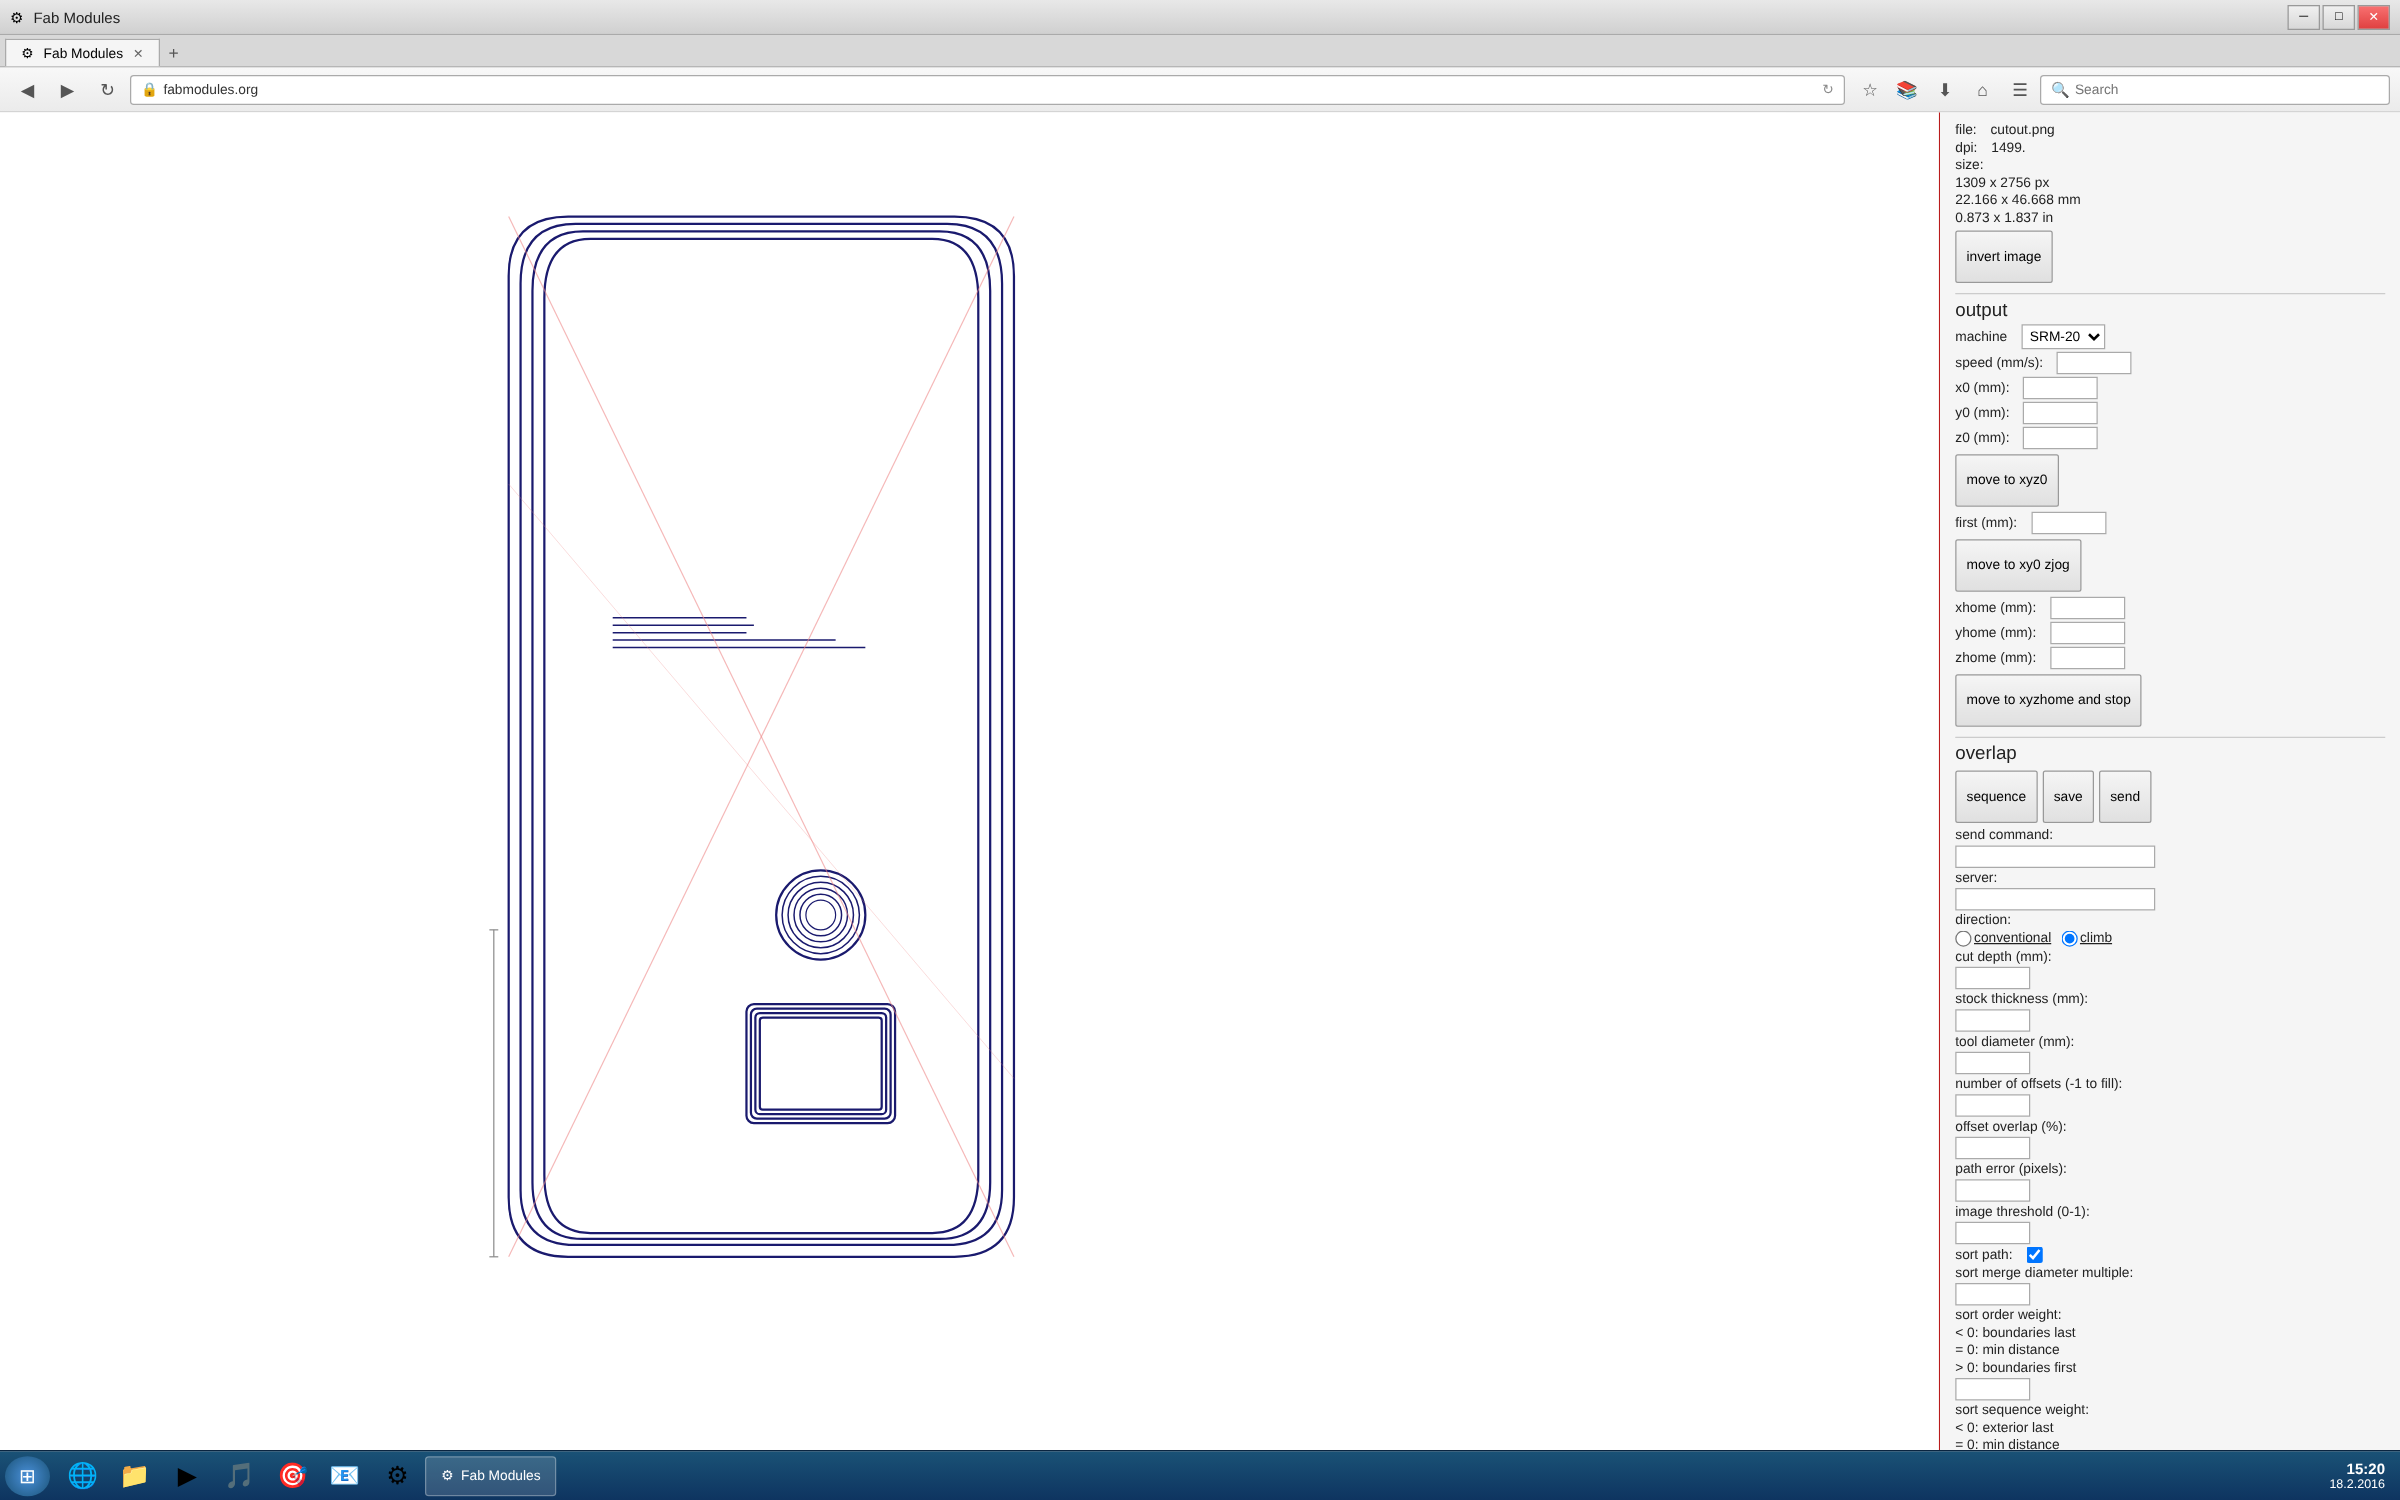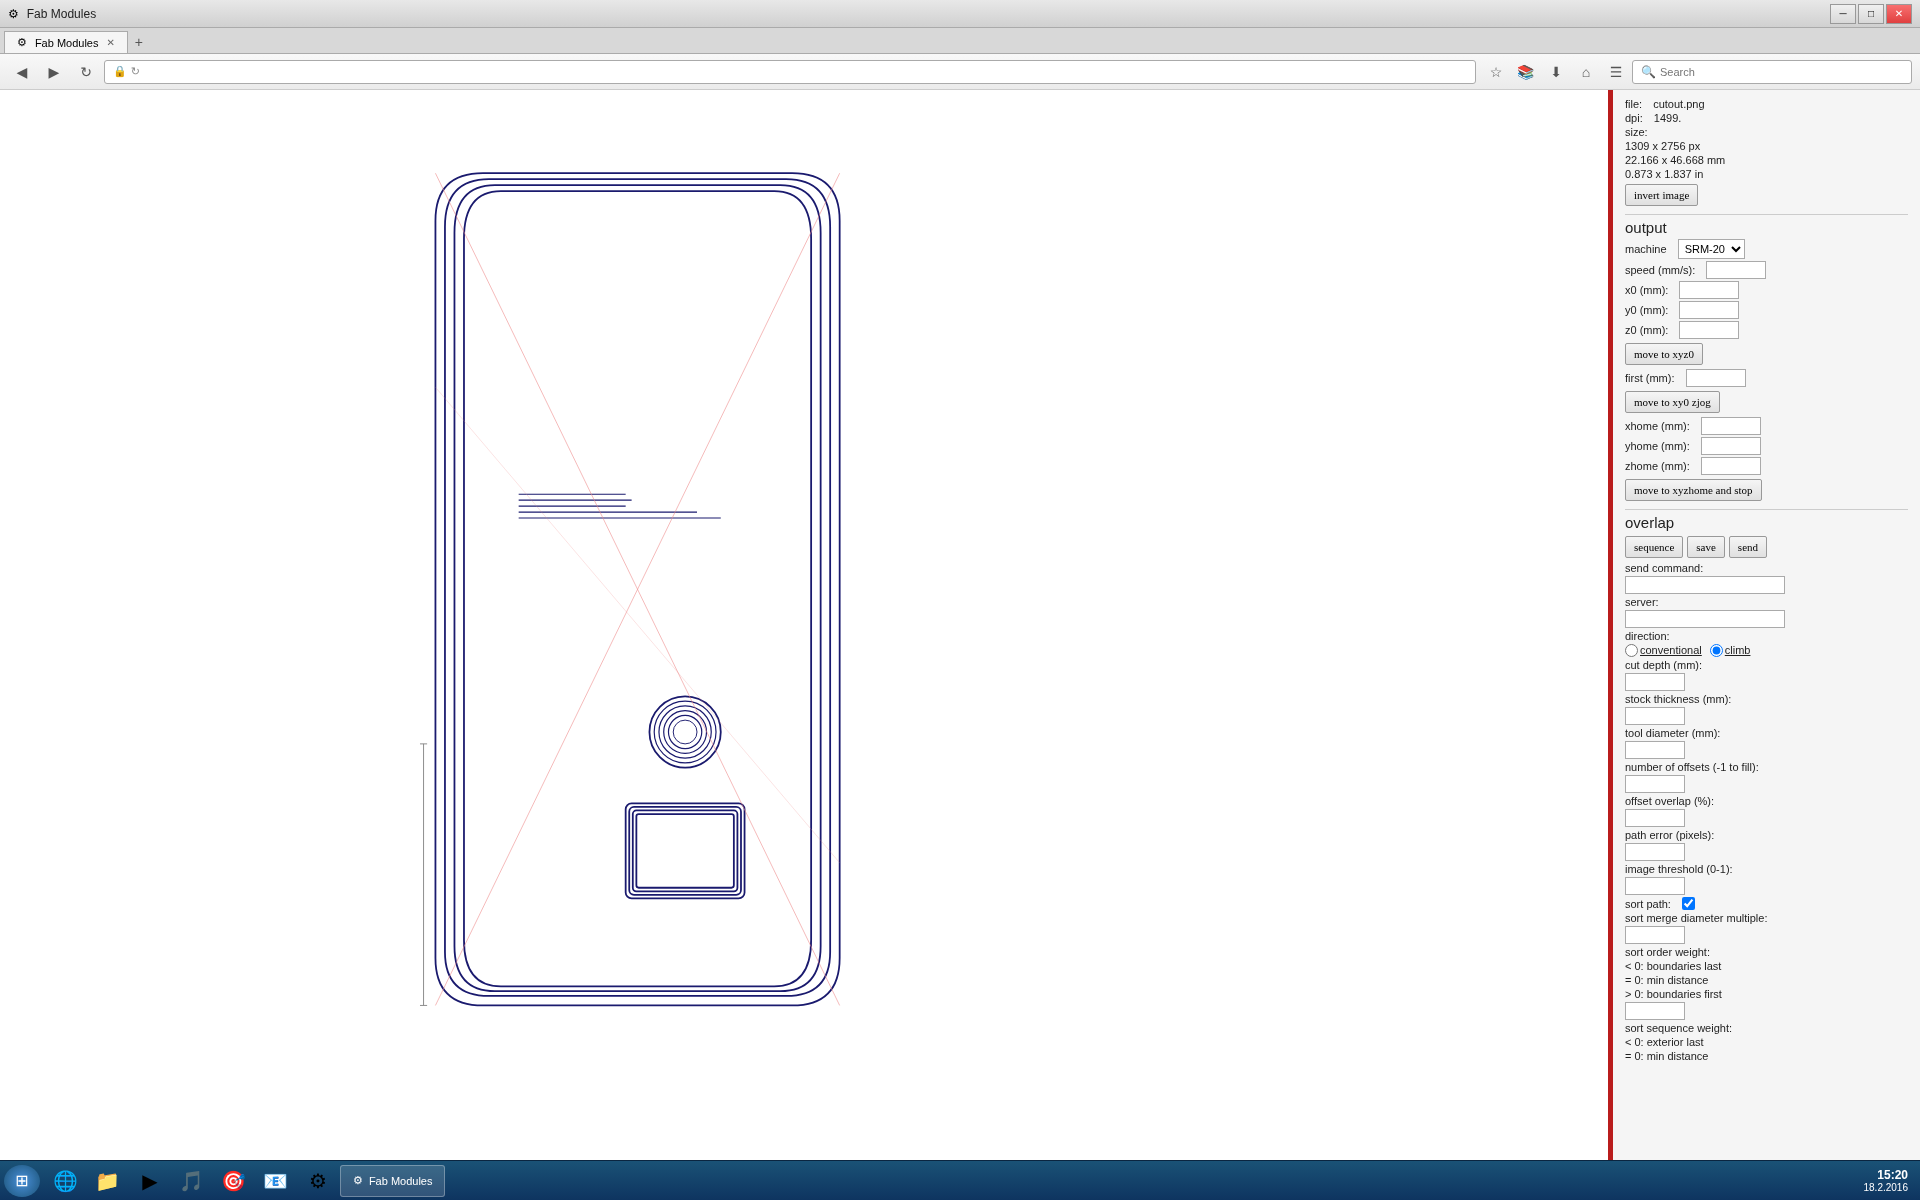--- a/index.html
+++ b/index.html
@@ -140,44 +140,43 @@
     
     .canvas-area {
       flex: 1;
       background: white;
       position: relative;
       overflow: hidden;
     }
 
     
     .right-panel {
-      width: 312px;
+      width: 369px;
       background: #f5f5f5;
-      border-left: 5px solid #b91c1c;
+      border-left: 1px solid #b91c1c;
       overflow-y: auto;
       padding: 8px 12px;
       font-size: 11px;
       color: #222;
     }
     .right-panel::-webkit-scrollbar { width: 12px; }
     .right-panel::-webkit-scrollbar-track { background: #f0f0f0; }
     .right-panel::-webkit-scrollbar-thumb { background: #bbb; border: 1px solid #999; }
 
     .panel-section { margin-bottom: 6px; }
     .panel-label { font-weight: normal; font-size: 15px; margin-bottom: 3px; }
     .panel-row { display: flex; align-items: center; margin-bottom: 2px; gap: 4px; }
     .panel-btn {
-      padding: 4px 8px;
+      padding: 14px 8px;
       font-size: 11px;
       border: 1px solid #999;
       background: linear-gradient(to bottom, #f5f5f5, #e0e0e0);
       cursor: pointer;
       border-radius: 2px;
       margin: 2px 0;
-      font-family: Liberation Serif, serif;
     }
     .panel-input {
       width: 60px;
       height: 18px;
       border: 1px solid #aaa;
       padding: 1px 3px;
       font-size: 11px;
       background: white;
     }
     .panel-input-wide {
@@ -299,20 +298,21 @@
   </div>
   <div class="new-tab">+</div>
 </div>
 
 <div class="nav-bar">
   <button class="nav-btn">◀</button>
   <button class="nav-btn">▶</button>
   <button class="nav-btn">↻</button>
   <div class="address-bar">
     <span style="color:#888;margin-right:4px;">🔒</span>
+    <span class="address-text">fabmodules.org</span>
     <span style="color:#888;">↻</span>
   </div>
   <div class="nav-icons">
     <div class="nav-icon">☆</div>
     <div class="nav-icon">📚</div>
     <div class="nav-icon">⬇</div>
     <div class="nav-icon">⌂</div>
     <div class="nav-icon">☰</div>
   </div>
   <div class="search-bar">

